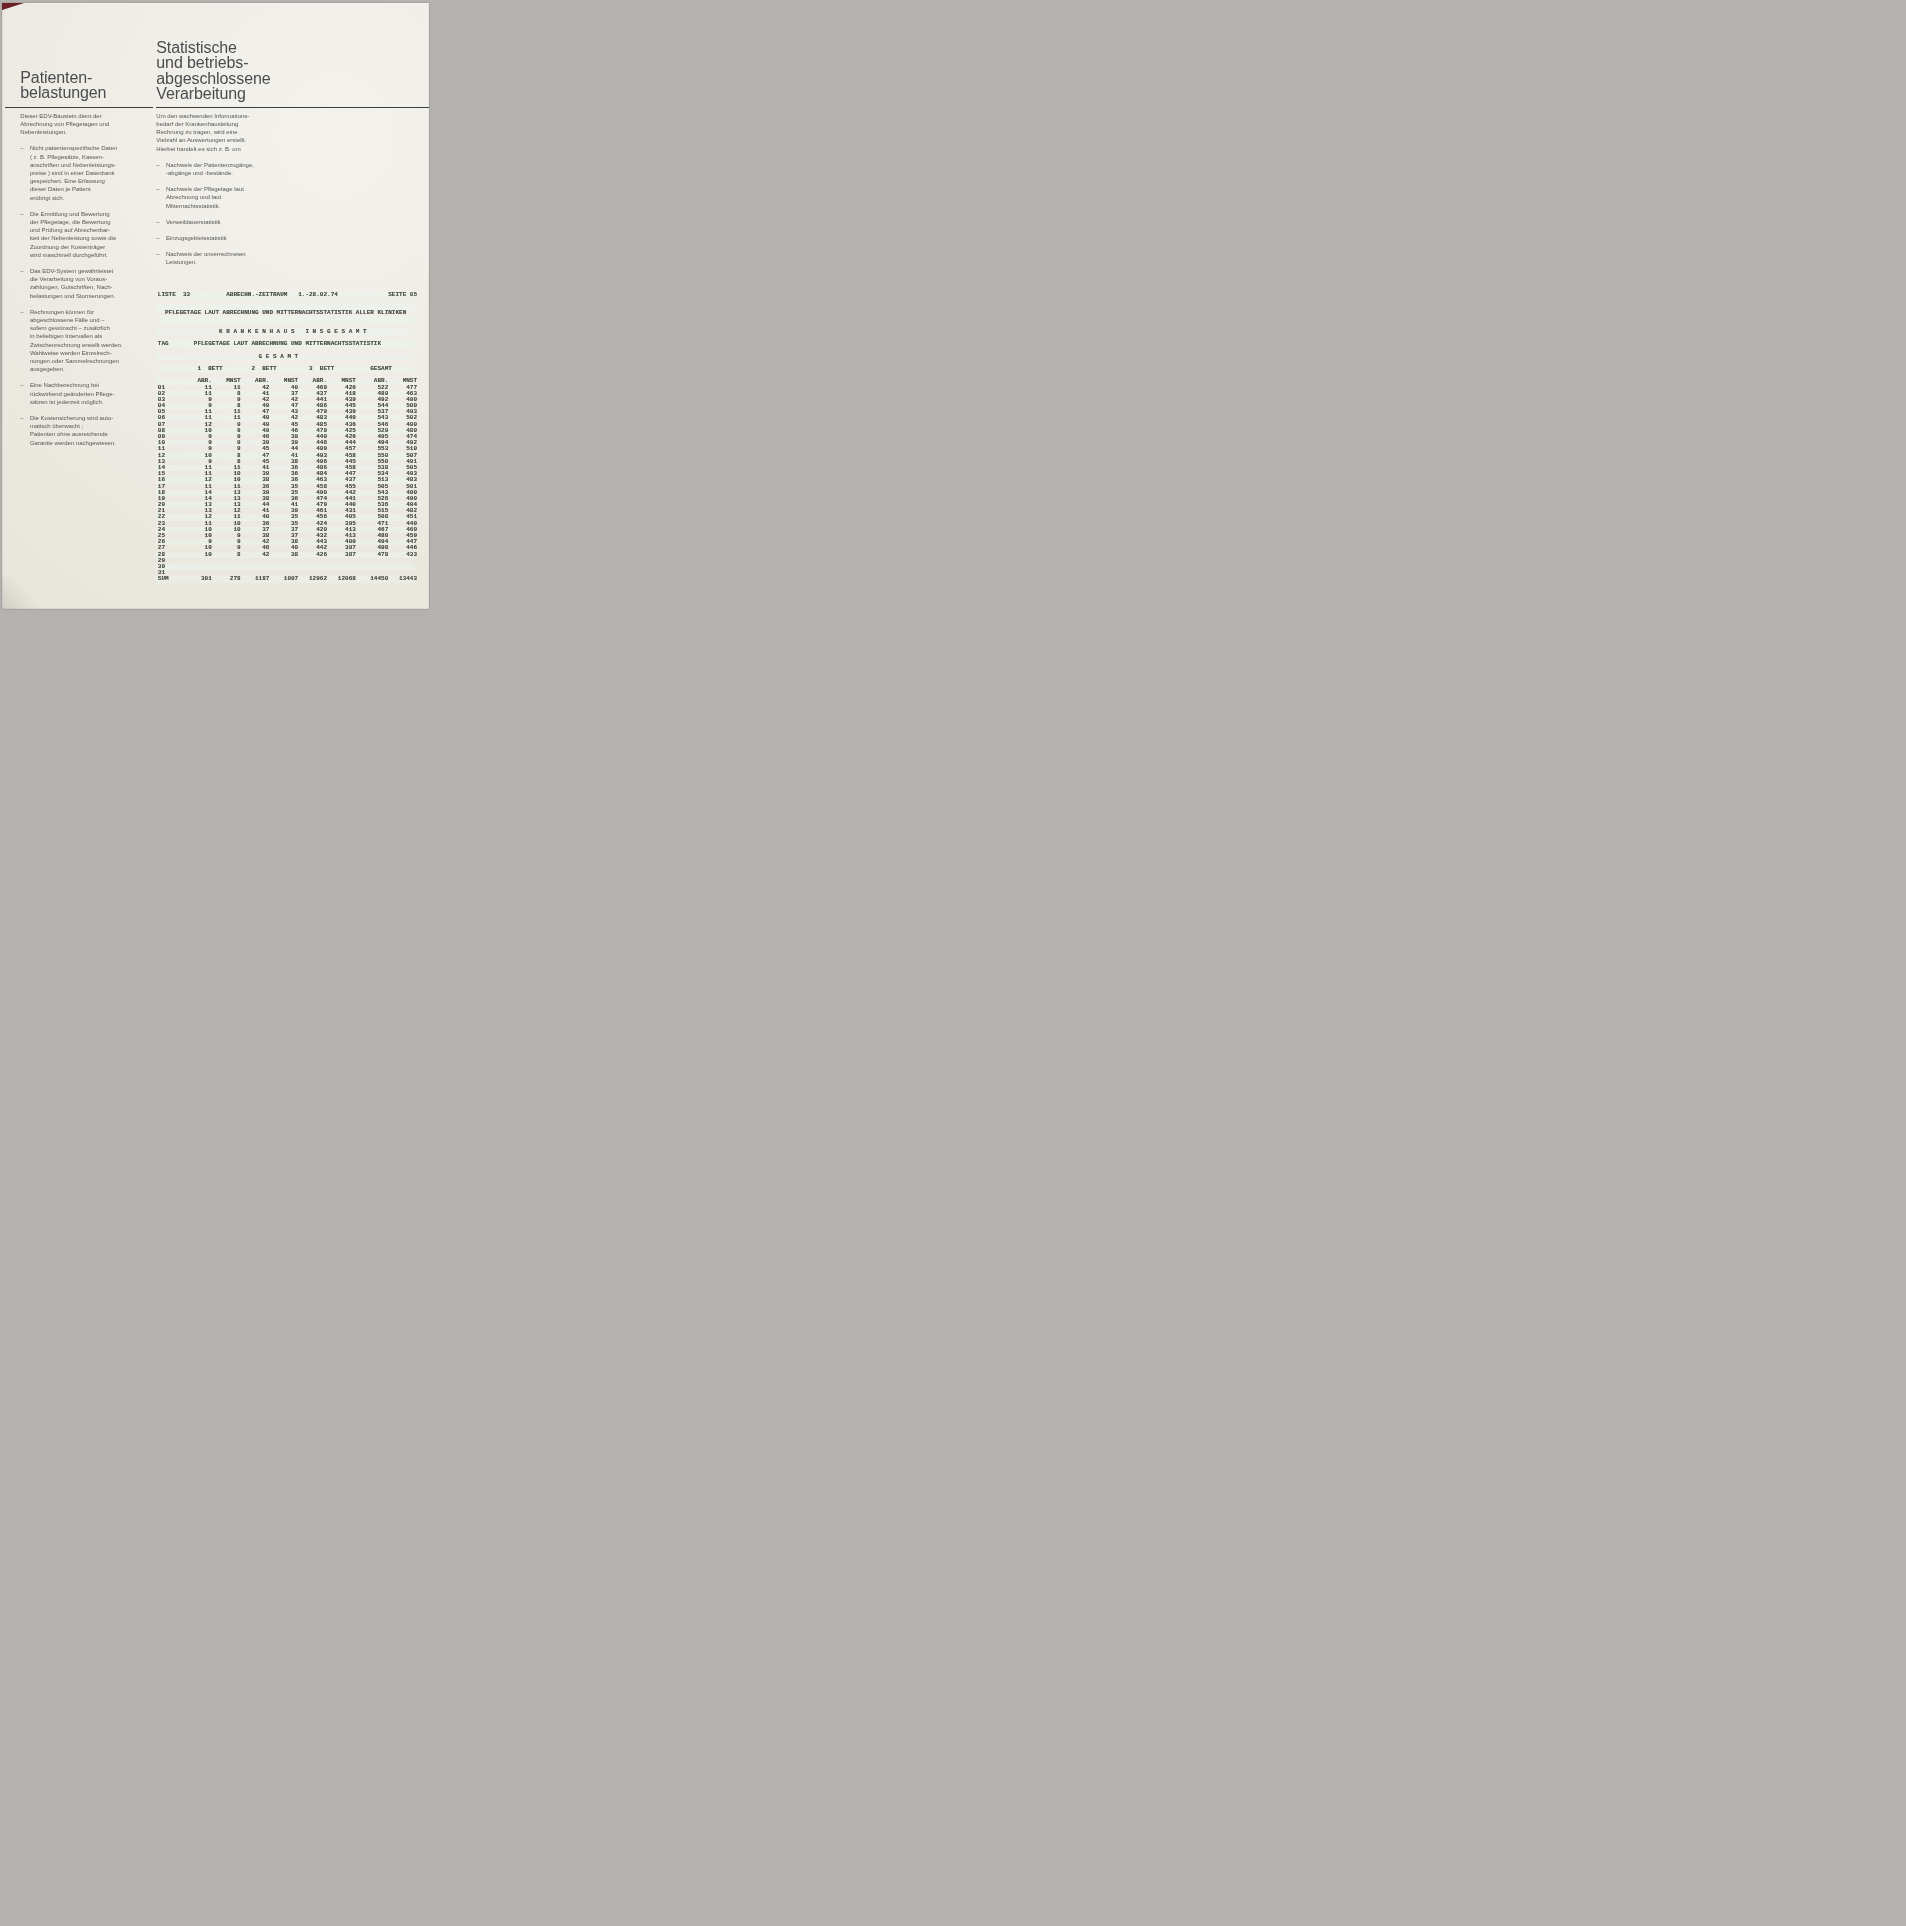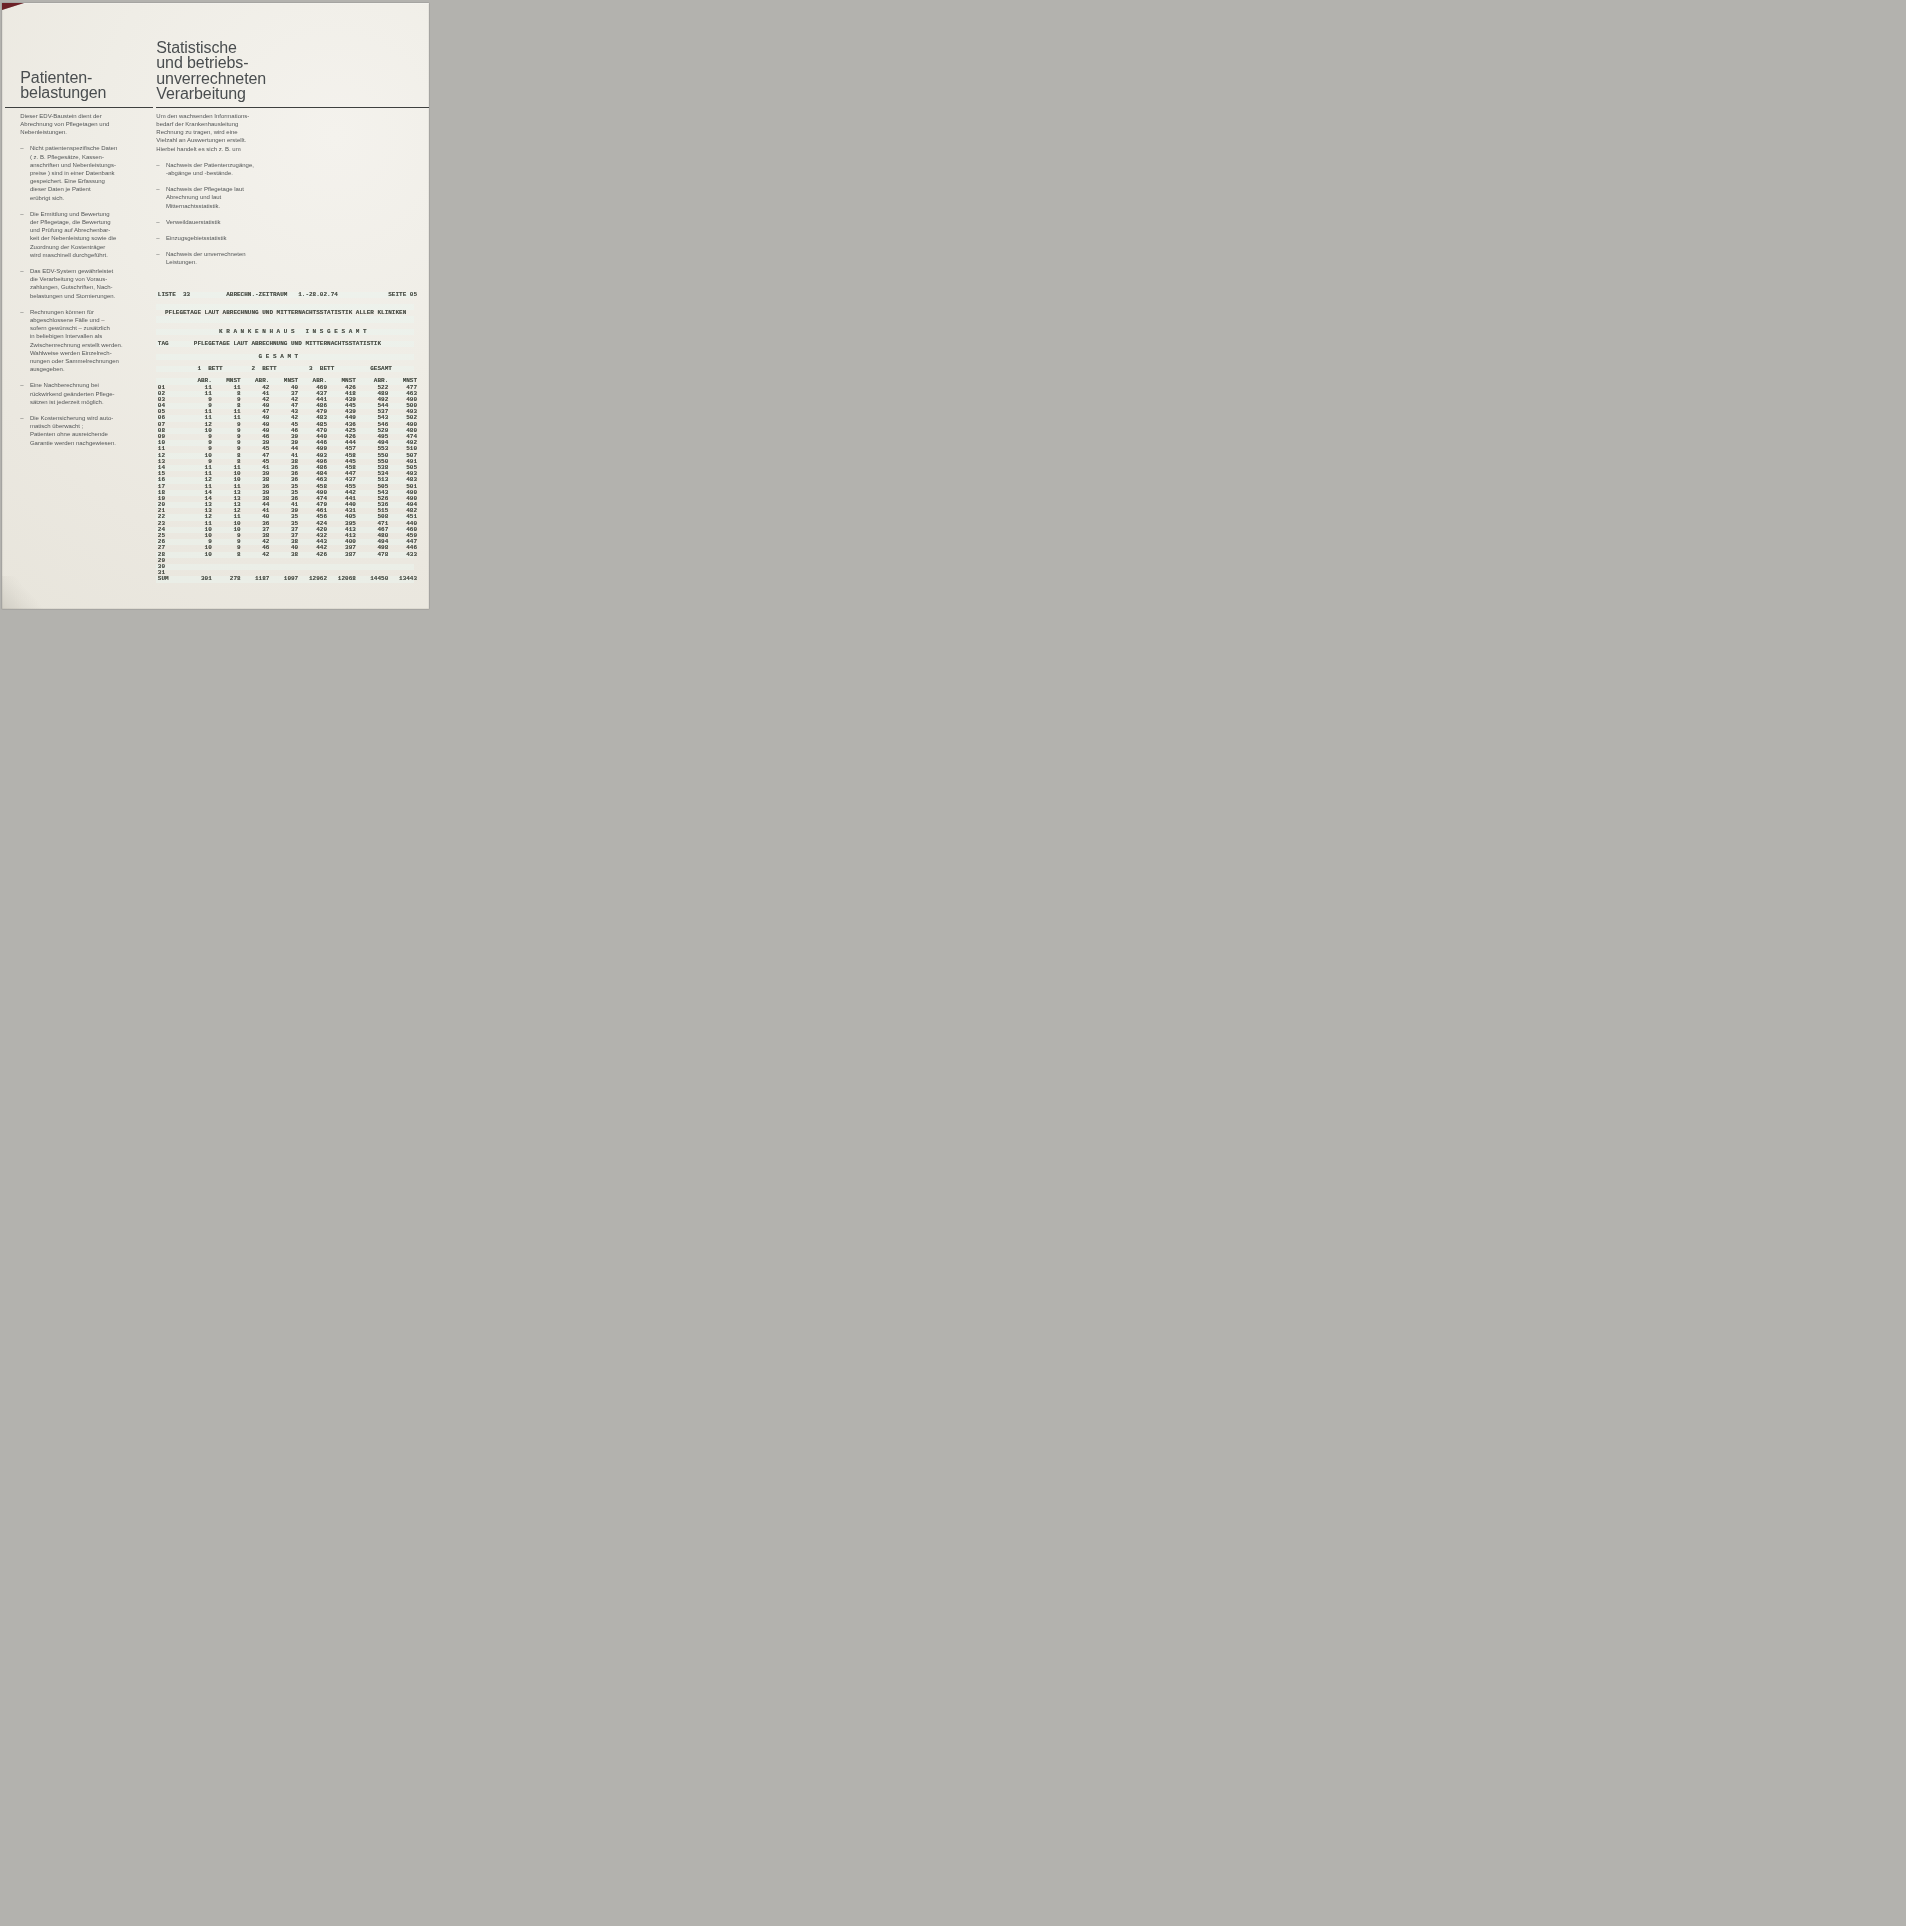--- a/index.html
+++ b/index.html
@@ -72,21 +72,21 @@
   <div class="corner-flap"></div>
 
   <div id="left-title" class="headline">
     <div>Patienten-</div>
     <div>belastungen</div>
   </div>
 
   <div id="right-title" class="headline">
     <div>Statistische</div>
     <div>und betriebs-</div>
-    <div>unverrechneten</div>
+    <div>abgeschlossene</div>
     <div>Verarbeitung</div>
   </div>
 
   <div id="rule-left" class="rule"></div>
   <div id="rule-right" class="rule"></div>
 
   <div id="left-col" class="textcol">
     <p class="para">Dieser EDV-Baustein dient der
 Abrechnung von Pflegetagen und
 Nebenleistungen.</p>

